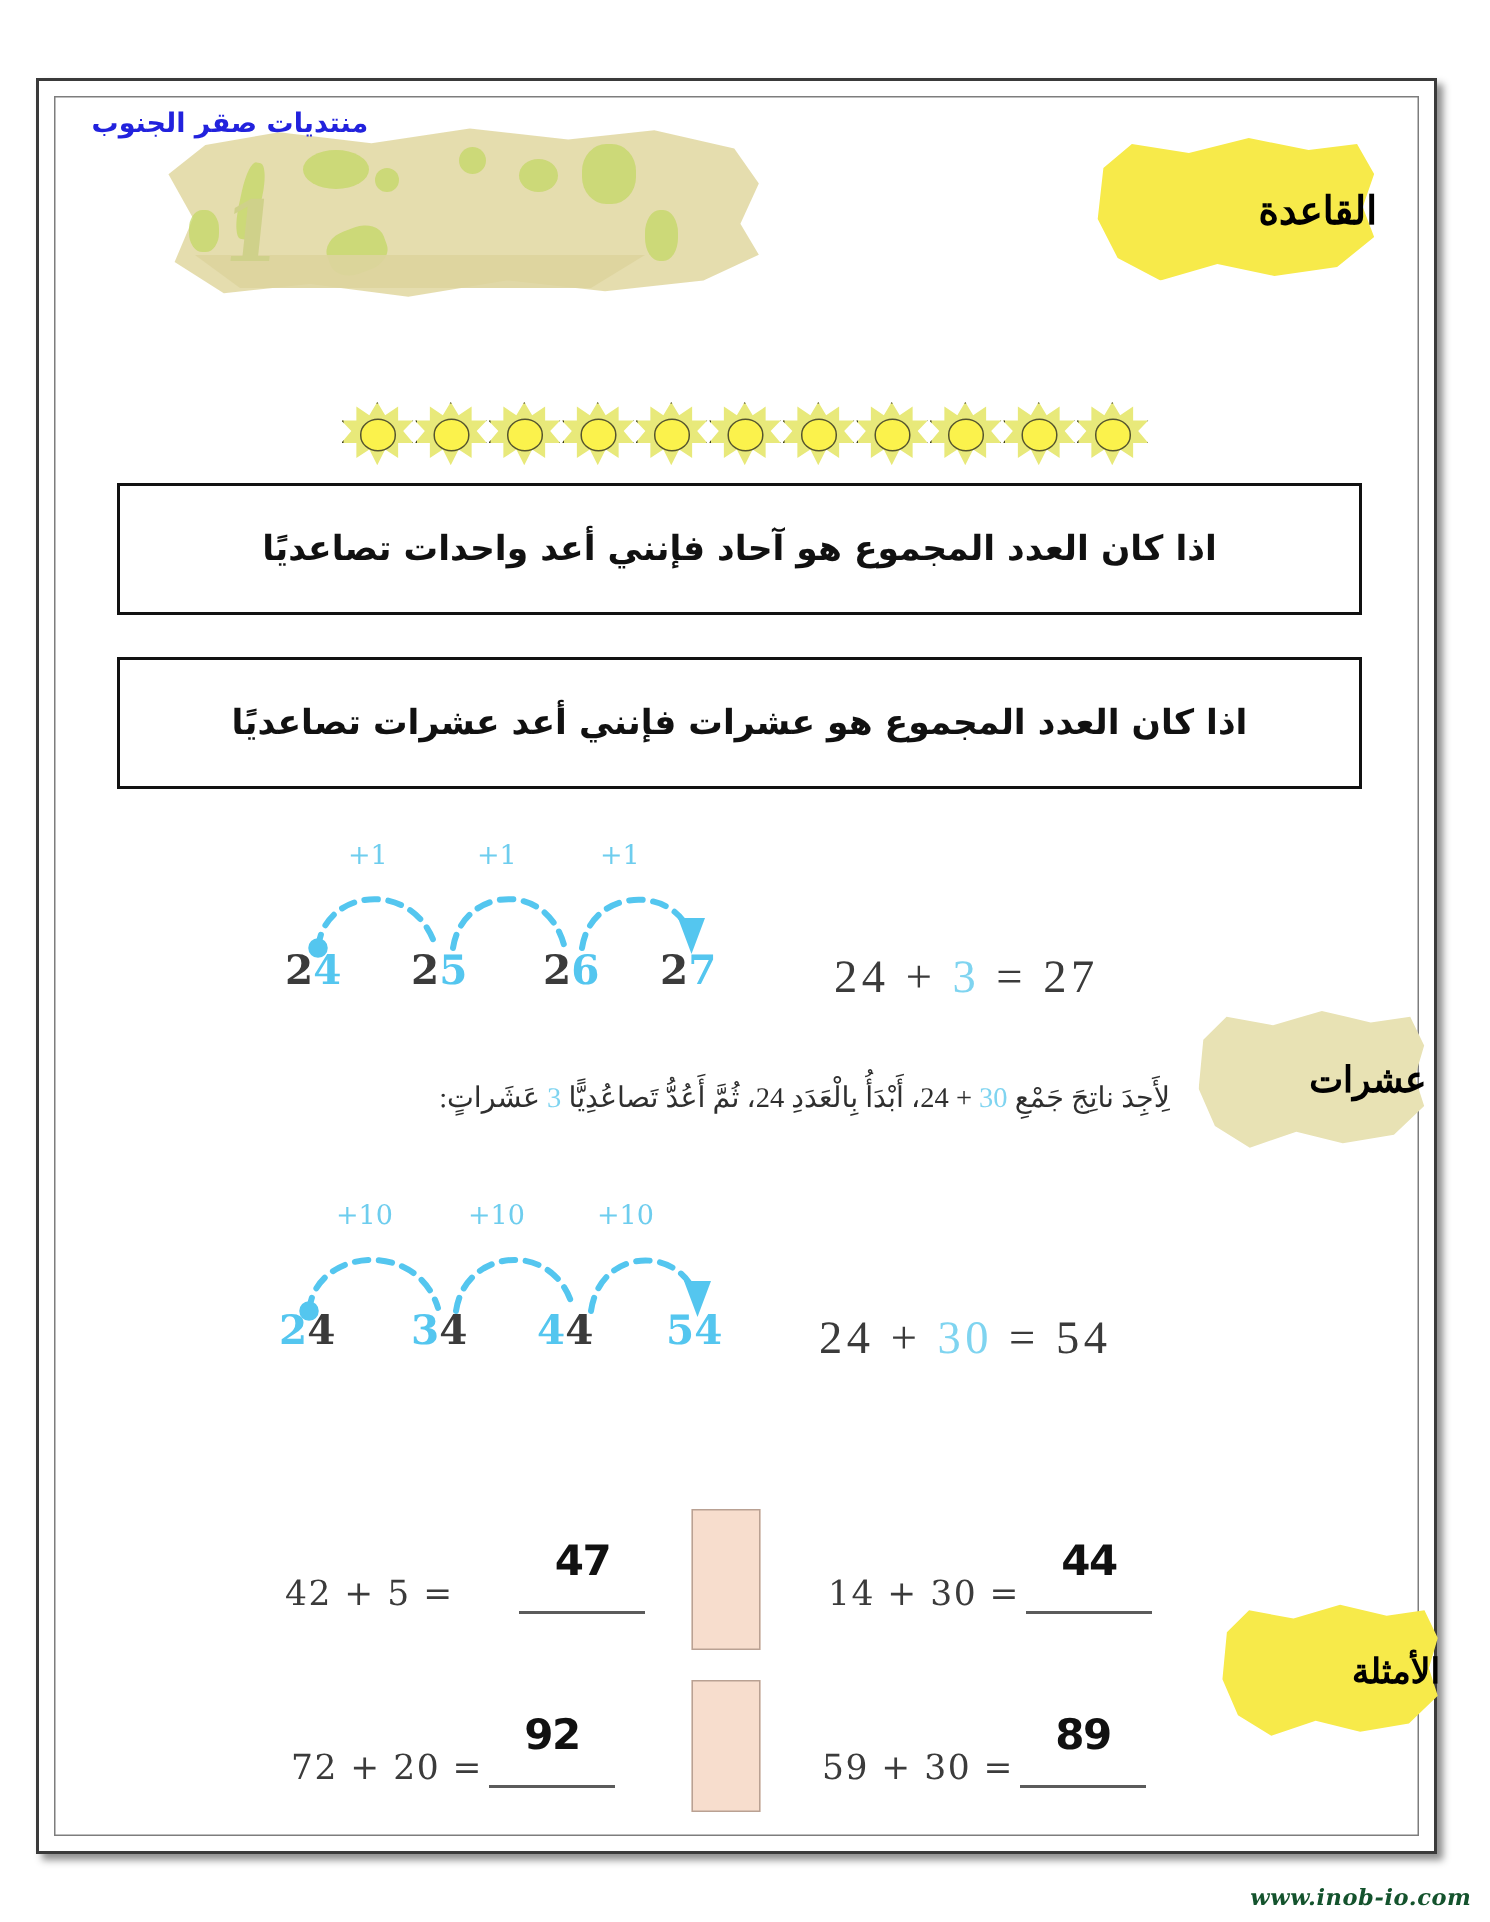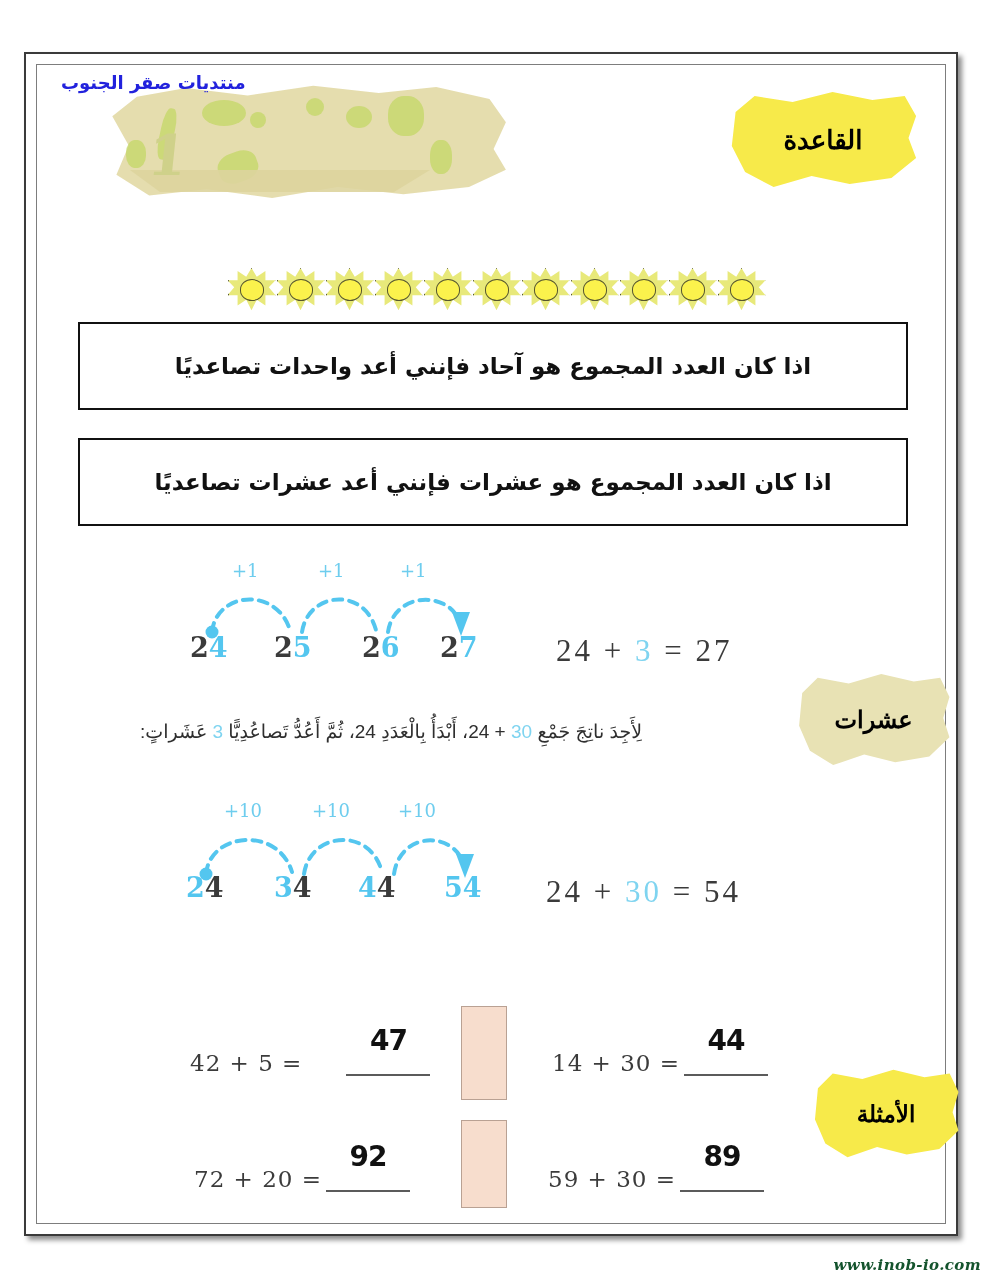--- a/index.html
+++ b/index.html
@@ -119,21 +119,21 @@
     text-shadow:
        2px 0 0 #ffffff, -2px 0 0 #ffffff, 0 2px 0 #ffffff, 0 -2px 0 #ffffff,
        2px 2px 0 #ffffff, -2px -2px 0 #ffffff, 2px -2px 0 #ffffff, -2px 2px 0 #ffffff;
   }
 
   
   .badge {
     position: absolute;
     display: flex;
     align-items: center;
-    justify-content: center;
+    justify-content: flex-start;
     direction: rtl;
     font-family: Liberation Serif, serif;
     font-weight: bold;
     color: #000000;
   }
   .badge .blob {
     position: absolute;
     inset: 0;
     clip-path: polygon(4% 22%, 14% 6%, 34% 12%, 55% 2%, 76% 10%, 93% 6%,
                        99% 26%, 95% 48%, 99% 68%, 86% 88%, 64% 94%,
@@ -259,22 +259,22 @@
   #equation-ones { top: 633px; left: 556px; }
   #equation-tens { top: 874px; left: 546px; }
 
   
   .explain-sentence {
     position: absolute;
     top: 720px;
     left: 140px;
     width: 640px;
     direction: rtl;
-    text-align: left;
-    font-family: Liberation Sans, sans-serif;
+    text-align: right;
+    font-family: Liberation Serif, serif;
     font-size: 19px;
     color: #2f2f2f;
     white-space: nowrap;
   }
   .explain-sentence .hi { color: #7fd4f0; }
 
   
   .exercise {
     position: absolute;
     font-family: "DejaVu Serif", serif;

